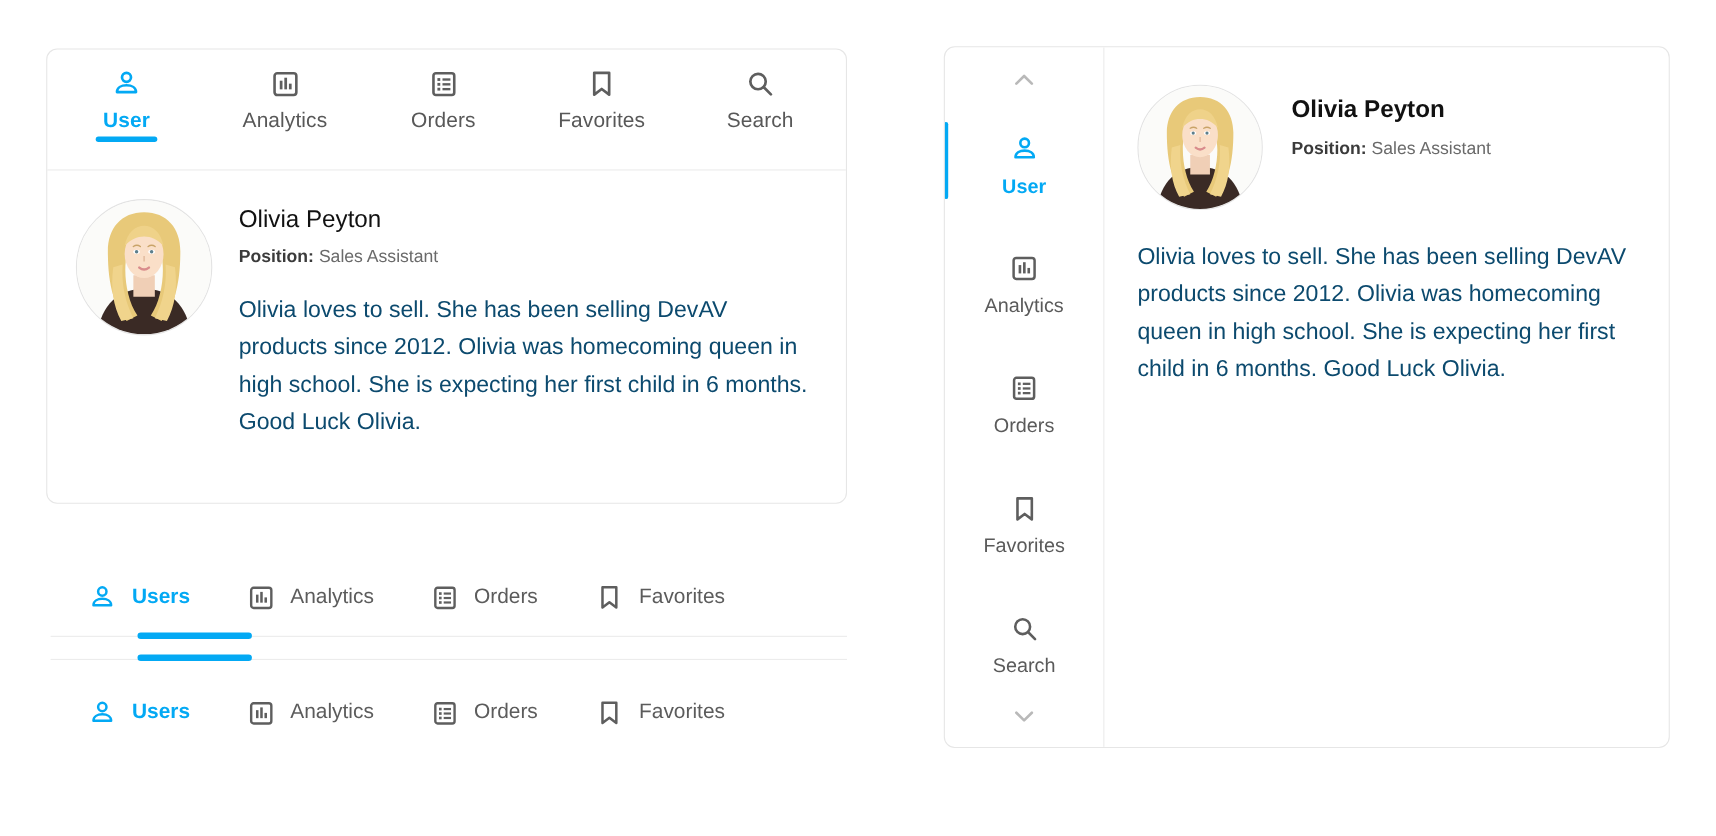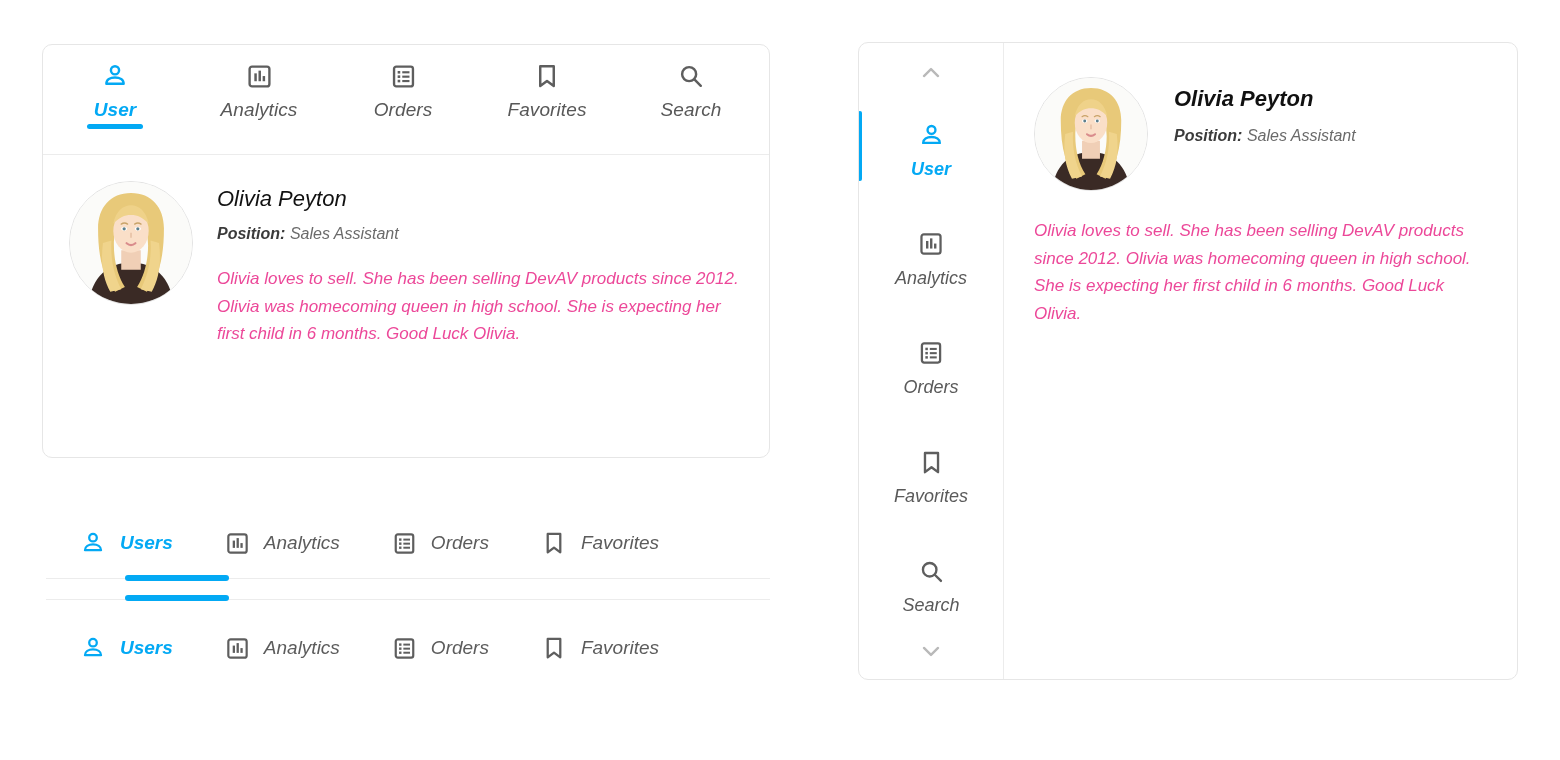--- a/index.html
+++ b/index.html
@@ -4,21 +4,21 @@
 <style>
   html,body{margin:0;padding:0;}
   body{
     width:1560px;height:760px;
     background:#ffffff;
     font-family:"Liberation Sans", sans-serif;
     -webkit-font-smoothing:antialiased;
     overflow:hidden;
     position:relative;
   }
-  .stage{position:absolute;left:0;top:0;width:1560px;height:552px;font-style:italic;}
+  .stage{position:absolute;left:0;top:0;width:1560px;height:552px;}
 
   
   .card{
     position:absolute;
     background:#fff;
     border:1px solid #e6e6e6;
     border-radius:10px;
     box-sizing:border-box;
   }
 
@@ -84,22 +84,22 @@
   .prof-name{
     font-size:22px;color:#111;font-weight:400;
     margin:6px 0 0 0;line-height:1.1;
   }
   .prof-pos{
     margin-top:14px;font-size:16px;color:#6a6a6a;
   }
   .prof-pos b{color:#3b3b3b;font-weight:700;}
   .prof-bio{
     margin-top:22px;
-    font-size:17px;
-    color:#ec4899;
+    font-size:21px;
+    color:#0c4a6e;
     line-height:1.62;
     max-width:530px;
   }
 
   
   .tabs-h{
     position:absolute;
     left:42px;
     width:728px;
     height:54px;

